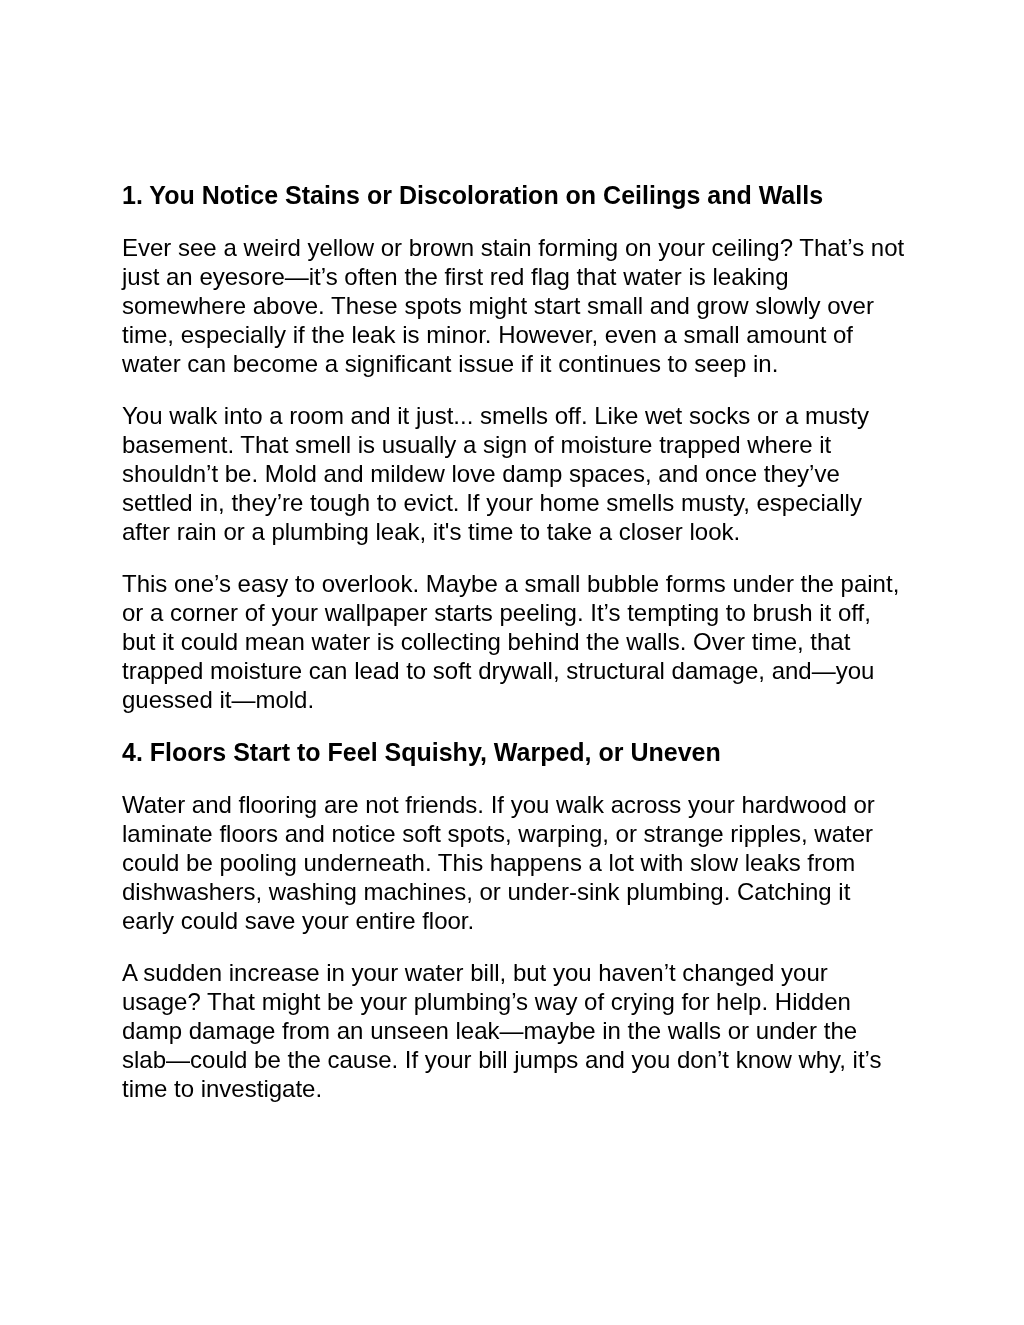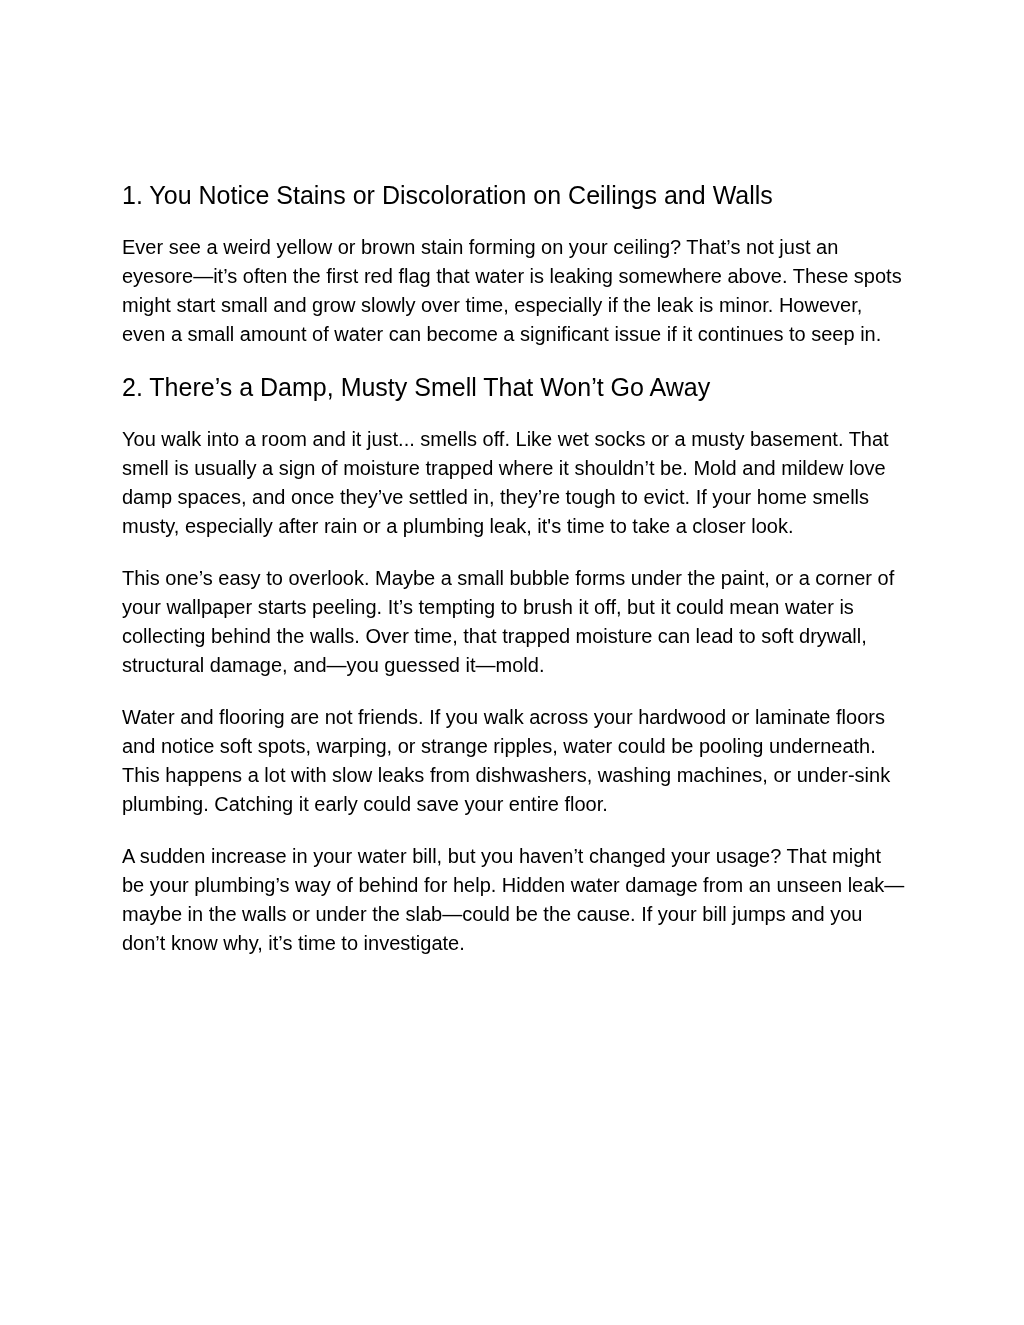--- a/index.html
+++ b/index.html
@@ -14,52 +14,52 @@
     height: 1325px;
     background: #ffffff;
     padding: 180px 118px 0 122px;
     font-family: "Liberation Sans", sans-serif;
     color: #000000;
     overflow: hidden;
   }
   .section h2 {
     font-size: 25px;
     line-height: 30px;
-    font-weight: 400;
+    font-weight: 700;
     margin: 0 0 23px 0;
     letter-spacing: 0;
   }
   .section p {
-    font-size: 20px;
+    font-size: 24px;
     line-height: 29px;
     font-weight: 400;
     margin: 0 0 23px 0;
     letter-spacing: 0;
   }
 </style>
 </head>
 <body>
 
 <div class="page">
 
   <div class="section">
     <h2>1. You Notice Stains or Discoloration on Ceilings and Walls</h2>
     <p>Ever see a weird yellow or brown stain forming on your ceiling? That’s not just an eyesore—it’s often the first red flag that water is leaking somewhere above. These spots might start small and grow slowly over time, especially if the leak is minor. However, even a small amount of water can become a significant issue if it continues to seep in.</p>
   </div>
 
   <div class="section">
-    <h2>2. There’s a Damp, Musty Smell That Won’t Go Away</h2>
     <p>You walk into a room and it just... smells off. Like wet socks or a musty basement. That smell is usually a sign of moisture trapped where it shouldn’t be. Mold and mildew love damp spaces, and once they’ve settled in, they’re tough to evict. If your home smells musty, especially after rain or a plumbing leak, it's time to take a closer look.</p>
   </div>
 
   <div class="section">
     <p>This one’s easy to overlook. Maybe a small bubble forms under the paint, or a corner of your wallpaper starts peeling. It’s tempting to brush it off, but it could mean water is collecting behind the walls. Over time, that trapped moisture can lead to soft drywall, structural damage, and—you guessed it—mold.</p>
   </div>
 
   <div class="section">
+    <h2>4. Floors Start to Feel Squishy, Warped, or Uneven</h2>
     <p>Water and flooring are not friends. If you walk across your hardwood or laminate floors and notice soft spots, warping, or strange ripples, water could be pooling underneath. This happens a lot with slow leaks from dishwashers, washing machines, or under-sink plumbing. Catching it early could save your entire floor.</p>
   </div>
 
   <div class="section">
-    <p>A sudden increase in your water bill, but you haven’t changed your usage? That might be your plumbing’s way of behind for help. Hidden water damage from an unseen leak—maybe in the walls or under the slab—could be the cause. If your bill jumps and you don’t know why, it’s time to investigate.</p>
+    <p>A sudden increase in your water bill, but you haven’t changed your usage? That might be your plumbing’s way of crying for help. Hidden damp damage from an unseen leak—maybe in the walls or under the slab—could be the cause. If your bill jumps and you don’t know why, it’s time to investigate.</p>
   </div>
 
 </div>
 
 </body></html>

